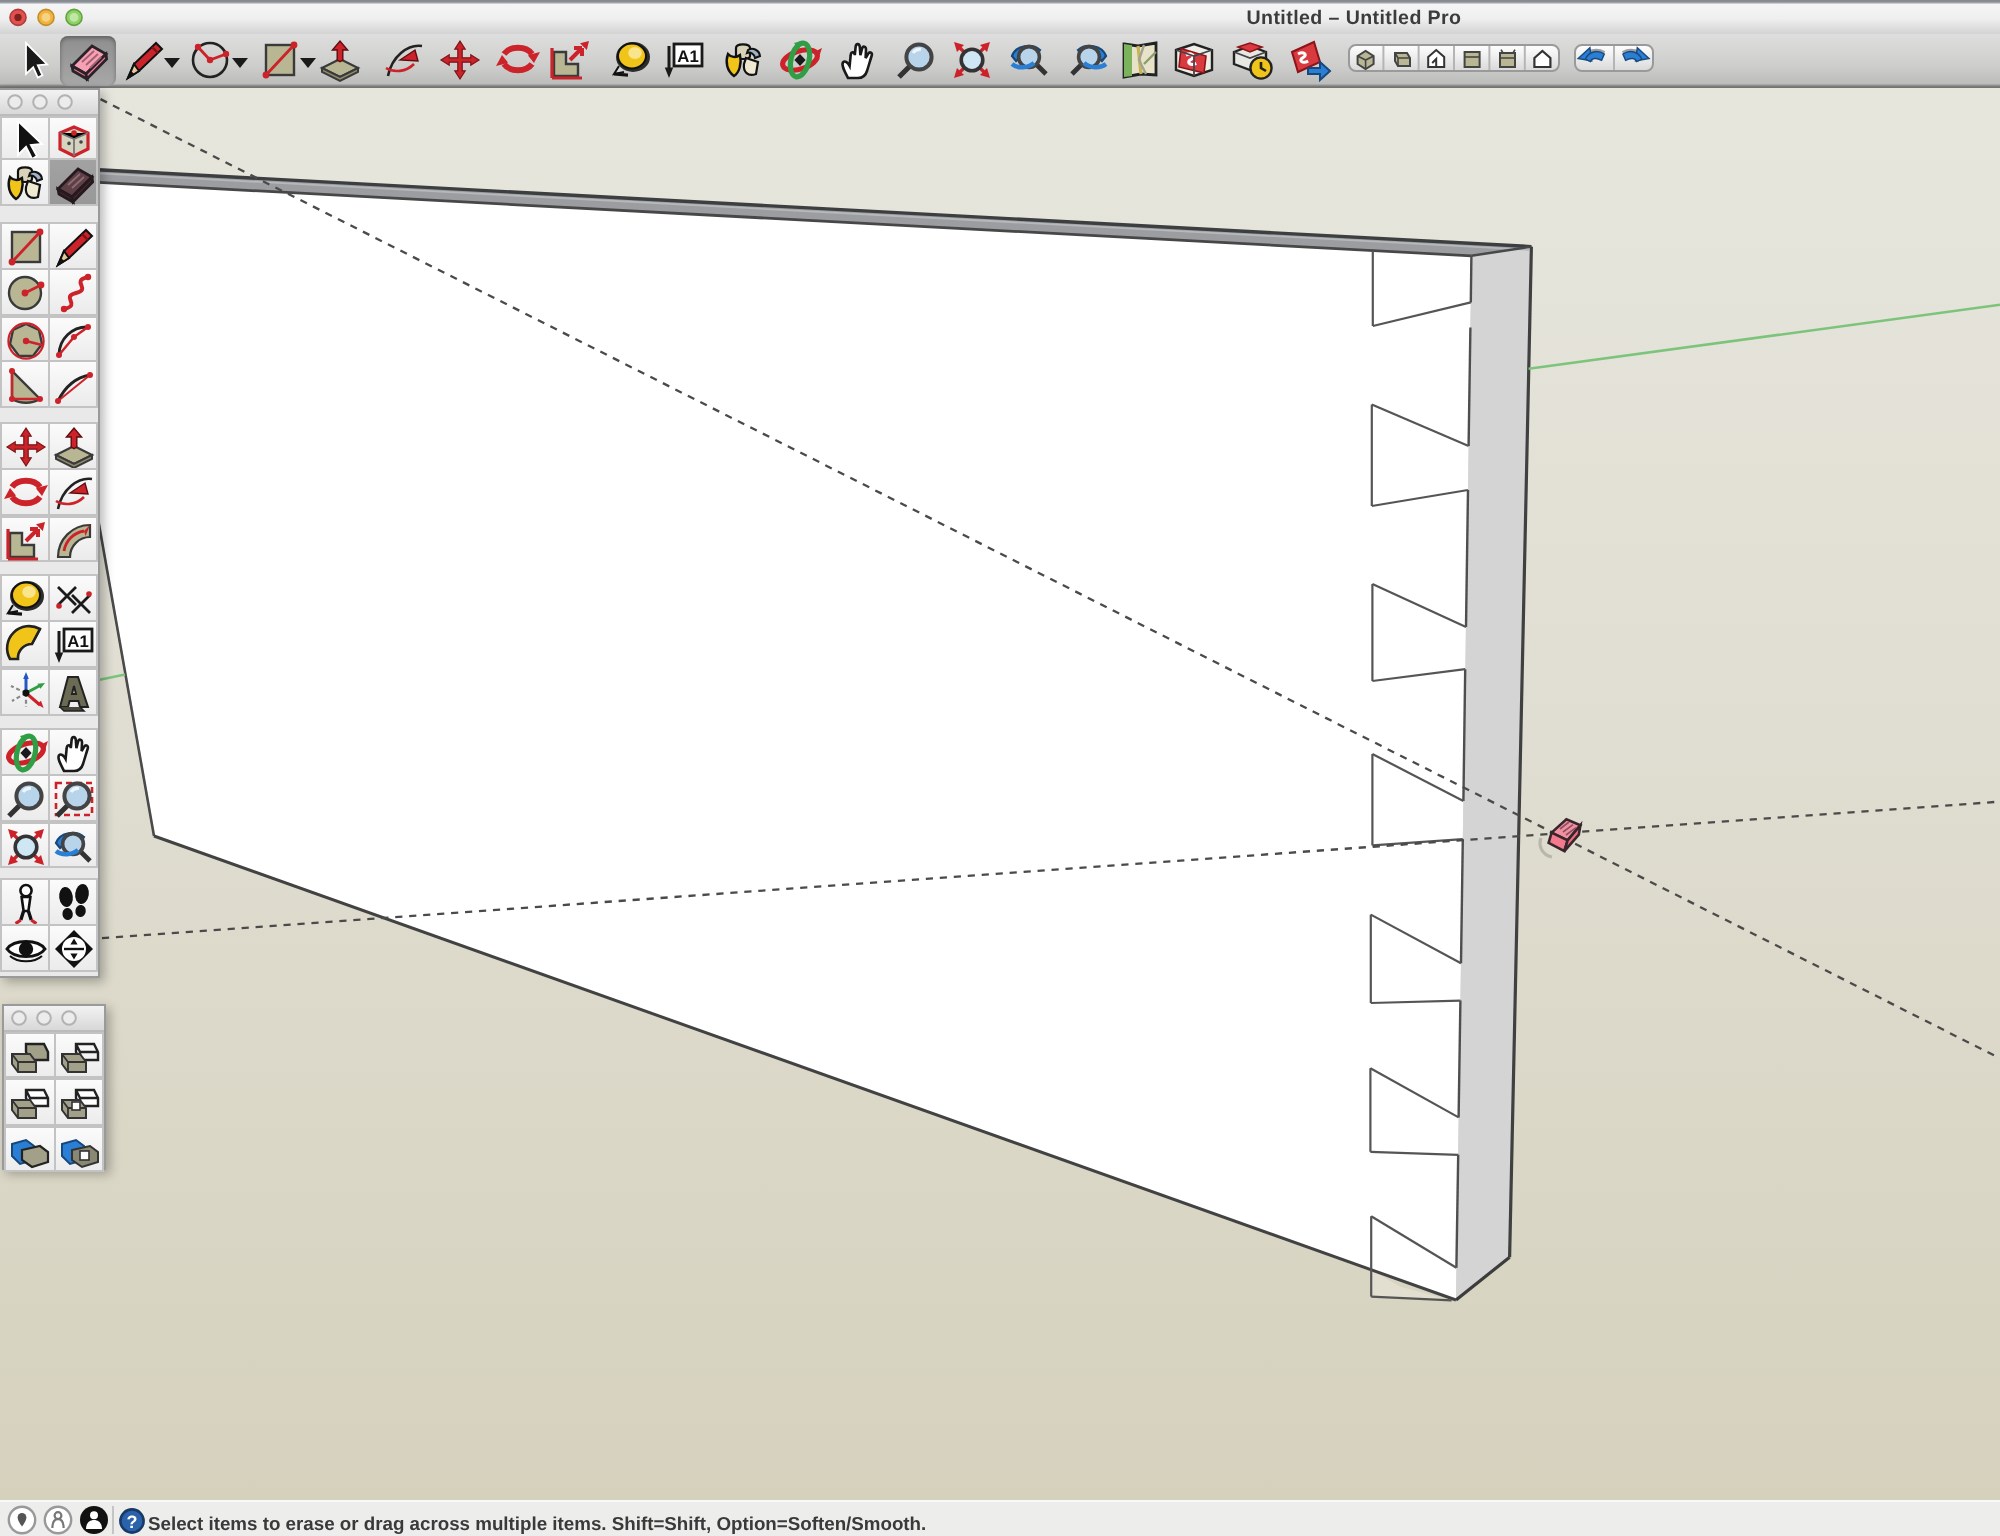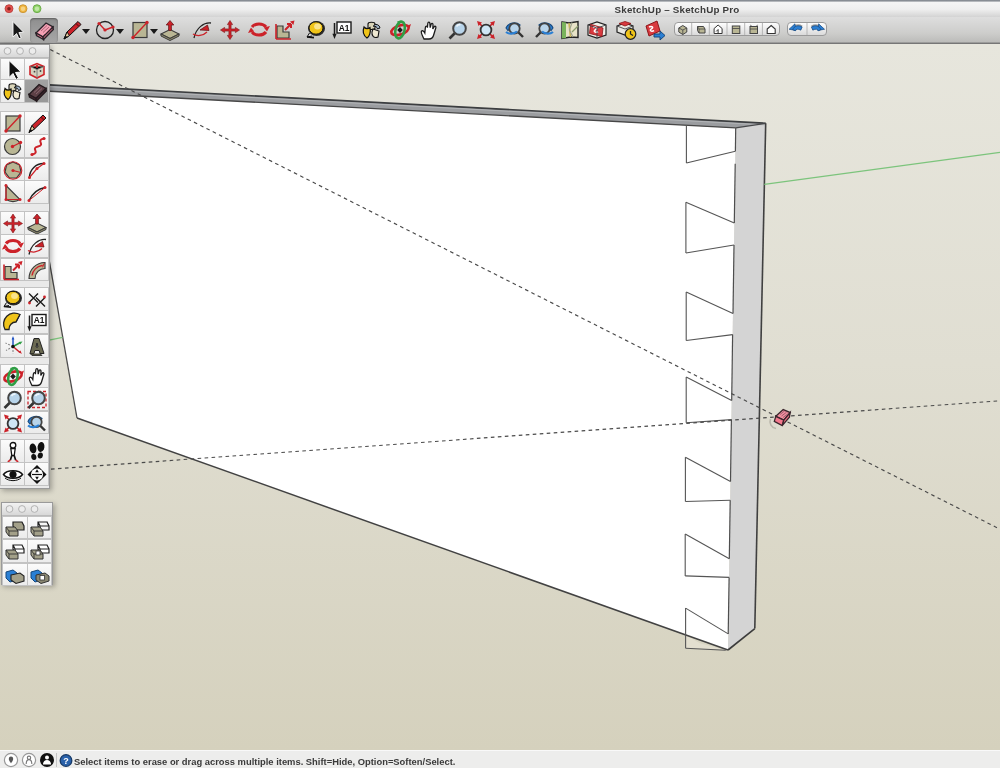--- a/index.html
+++ b/index.html
@@ -15,21 +15,21 @@
 <body>
 <div id="titlebar">
 <svg width="50" height="17" viewBox="0 0 50 17" style="position:absolute;left:0;top:0">
       <circle cx="9" cy="8.7" r="4" fill="#e4504e" stroke="#b13c39" stroke-width="0.8"></circle>
       <circle cx="9" cy="8.7" r="1.8" fill="#7e2320"></circle>
       <circle cx="23" cy="8.7" r="4" fill="#f0b43e" stroke="#c38d2e" stroke-width="0.8"></circle>
       <circle cx="23" cy="8.7" r="2.2" fill="#f6d384"></circle>
       <circle cx="37" cy="8.7" r="4" fill="#8fd168" stroke="#61a23e" stroke-width="0.8"></circle>
       <circle cx="37" cy="8.7" r="2.2" fill="#c0e8a4"></circle>
     </svg>
-<div class="t">SketchUp – SketchUp Pro</div>
+<div class="t">Untitled – Untitled Pro</div>
 </div>
 <div id="toolbar"></div>
 <div style="position:absolute;left:0;top:0;width:1000px;height:44px">
     <div style="position:absolute;left:30px;top:17.5px;width:28px;height:25px;border-radius:4px;background:linear-gradient(180deg,#8e8e8e,#a8a8a8);box-shadow:inset 0 1px 2px rgba(0,0,0,0.35)"></div>
     <svg width="24" height="24" viewBox="0 0 24 24" style="position:absolute;left:4px;top:18px">
       <path d="M9,3.5 L9,19 L12.6,15.6 L14.9,20.8 L17.2,19.7 L14.9,14.6 L19.6,14.2 Z" fill="#1a1a1a" stroke="#fff" stroke-width="0.9"></path>
     </svg>
     <svg width="24" height="24" viewBox="0 0 24 24" style="position:absolute;left:32px;top:18px">
       <path d="M4,15 L14,5 L21,9 L11,19 Z" fill="#f5a0b4" stroke="#2a2228" stroke-width="1.4"></path>
       <path d="M4,15 L11,19 L11.5,21.5 L4.5,17.5 Z" fill="#ef7d96" stroke="#2a2228" stroke-width="1.4"></path>
@@ -689,13 +689,13 @@
       <circle cx="27" cy="9" r="6.6" fill="#fff" stroke="#999" stroke-width="1.2"></circle>
       <circle cx="27" cy="6.8" r="1.7" fill="none" stroke="#777" stroke-width="1.1"></circle>
       <path d="M24.2,13 c0,-3 1.3,-4.4 2.8,-4.4 c1.5,0 2.8,1.4 2.8,4.4" fill="none" stroke="#777" stroke-width="1.1"></path>
       <circle cx="45" cy="9" r="7" fill="#111"></circle>
       <circle cx="45" cy="6.6" r="2" fill="#fff"></circle>
       <path d="M41,13.5 c0,-3 1.8,-4.5 4,-4.5 c2.2,0 4,1.5 4,4.5 Z" fill="#fff"></path>
       <path d="M54.5,2 L54.5,16" stroke="#c4c4c4" stroke-width="1"></path>
       <circle cx="64" cy="9.5" r="5.8" fill="#2a62ab" stroke="#173a67" stroke-width="1.3"></circle>
       <text x="64" y="13" font-family="Liberation Sans,sans-serif" font-size="9" font-weight="bold" fill="#fff" text-anchor="middle">?</text>
     </svg>
-<div class="msg">Select items to erase or drag across multiple items. Shift=Hide, Option=Soften/Select.</div>
+<div class="msg">Select items to erase or drag across multiple items. Shift=Shift, Option=Soften/Smooth.</div>
 </div>
 </body></html>

